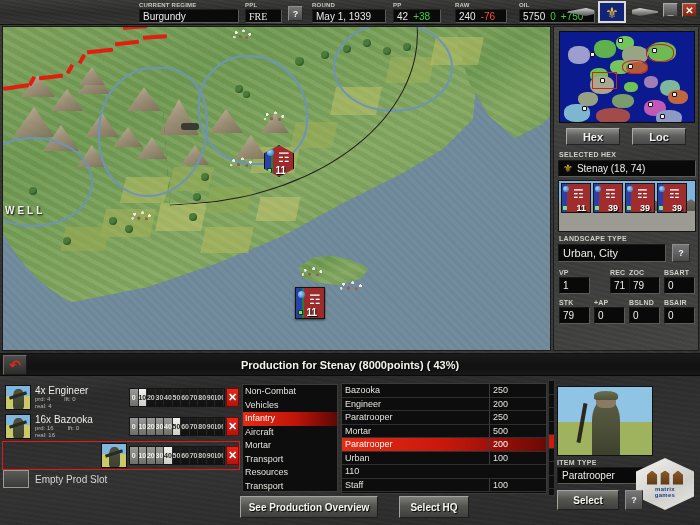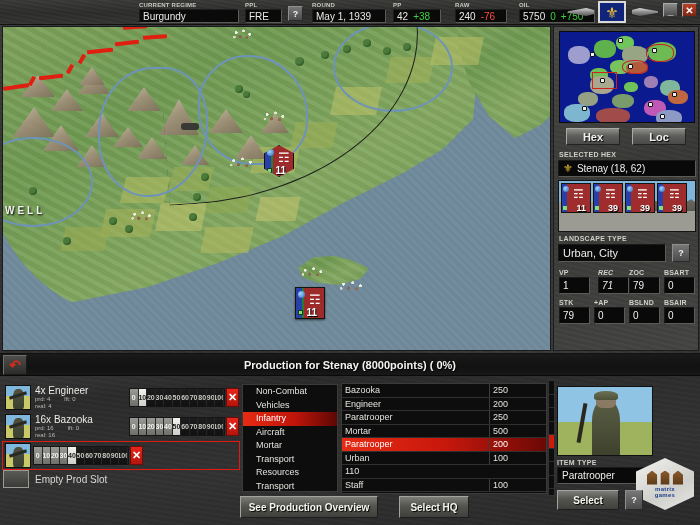--- a/index.html
+++ b/index.html
@@ -302,21 +302,21 @@
     background: linear-gradient(180deg,#4e4e4c,#2c2c2a);
     border:1px solid #6e6e6a; border-right-color:#1a1a1a; border-bottom-color:#1a1a1a;
     display:flex; align-items:center; justify-content:center;
     color:#d62b1a; font-size:14px; font-weight:bold; cursor:pointer;
   }
 
   
   #slots { position:absolute; left:3px; top:30px; width:236px; }
   .slot {
     position:relative; height:27px; margin-bottom:2px;
-    display:flex; align-items:center;
+    display:flex; align-items:center;justify-content:flex-end;
   }
   .slot.selected {
     outline:1.5px solid #e21b12;
     outline-offset:0px;
   }
   .slot-thumb {
     width:26px; height:25px; margin-left:2px;
     border:1px solid #0f0f0f;
     background: linear-gradient(180deg,#7fb7dd 0 42%, #c9c96a 42% 100%);
     position:relative; flex:none; overflow:hidden;
@@ -360,21 +360,21 @@
     background: linear-gradient(180deg,#5a5a57,#3a3a38);
   }
   #empty-label { margin-left:6px; color:#d8d8d3; font-size:10px; }
 
   
   #cats {
     position:absolute; left:242px; top:30px; width:96px; height:108px;
     background:#0d0d0d; border:1px solid #3a3a38;
   }
   .cat {
-    height:13.5px; line-height:13.5px; padding-left:13px;
+    height:13.5px; line-height:13.5px; padding-left:2px;
     color:#e2e2dd; font-size:9px; cursor:pointer;
   }
   .cat.sel {
     background: linear-gradient(90deg,#e62b14 0%, #c0150a 55%, #5c0804 100%);
     color:#fff;
   }
 
   
   #items {
     position:absolute; left:341px; top:29px; width:206px; height:111px;
@@ -471,21 +471,21 @@
 
     <div class="stat-group" style="left:139px;">
       <div class="stat-label">CURRENT REGIME</div>
       <div class="stat-box" style="width:100px;">
         <span>Burgundy</span>
       </div>
     </div>
 
     <div class="stat-group" style="left:245px;">
       <div class="stat-label">PPL</div>
-      <div class="stat-box" style="width:37px;">
+      <div class="stat-box" style="width:37px;font-family:Liberation Serif, serif;">
         <span>FRE</span>
       </div>
     </div>
 
     <div class="qbtn" style="position:absolute;left:288px;top:6px;">?</div>
 
     <div class="stat-group" style="left:312px;">
       <div class="stat-label">ROUND</div>
       <div class="stat-box" style="width:74px;">
         <span>May 1, 1939</span>
@@ -658,21 +658,21 @@
       <div class="mi-unit" style="left:22px;top:74px;"></div>
       <div class="mi-unit" style="left:100px;top:82px;"></div>
     </div>
 
     <div class="sbtn" id="btn-hex">Hex</div>
     <div class="sbtn" id="btn-loc">Loc</div>
 
     <div class="sec-label" id="sel-hex-label">SELECTED HEX</div>
     <div id="sel-hex-box">
       <span id="hex-fleur">⚜</span>
-      <span>Stenay (18, 62)</span>
+      <span>Stenay (18, 74)</span>
     </div>
 
     <div id="unit-strip">
       <div id="city-sil"></div>
       <div class="ustack" style="left:2px;">
         <div class="ufl"></div>
         <div class="uf">☶</div>
         <div class="ud"></div>
         <div class="un">11</div>
       </div>
@@ -697,21 +697,21 @@
     </div>
 
     <div class="sec-label" id="ls-label">LANDSCAPE TYPE</div>
     <div id="ls-box">Urban, City</div>
     <div class="qbtn" id="ls-help">?</div>
 
     <div class="mini-field" style="left:5px;top:242px;">
       <div class="mf-label">VP</div>
       <div class="mf-box">1</div>
     </div>
-    <div class="mini-field" style="left:44px;top:242px;font-style:italic;">
+    <div class="mini-field" style="left:56px;top:242px;">
       <div class="mf-label">REC</div>
       <div class="mf-box">71</div>
     </div>
     <div class="mini-field" style="left:75px;top:242px;">
       <div class="mf-label">ZOC</div>
       <div class="mf-box">79</div>
     </div>
     <div class="mini-field" style="left:110px;top:242px;">
       <div class="mf-label">BSART</div>
       <div class="mf-box">0</div>
@@ -731,21 +731,21 @@
     </div>
     <div class="mini-field" style="left:110px;top:272px;">
       <div class="mf-label">BSAIR</div>
       <div class="mf-box">0</div>
     </div>
   </div>
 
   <div id="prod">
 
     <div id="prod-header"></div>
-    <div id="prod-title">Production for Stenay (8000points) ( 0%)</div>
+    <div id="prod-title">Production for Stenay (8000points) ( 43%)</div>
     <div id="back-btn">↶</div>
 
     <div id="slots">
 
       <div class="slot">
         <div class="slot-thumb">
             <div class="soldier"></div>
           </div>
         <div class="slot-info">
           <div class="slot-name">4x Engineer</div>

